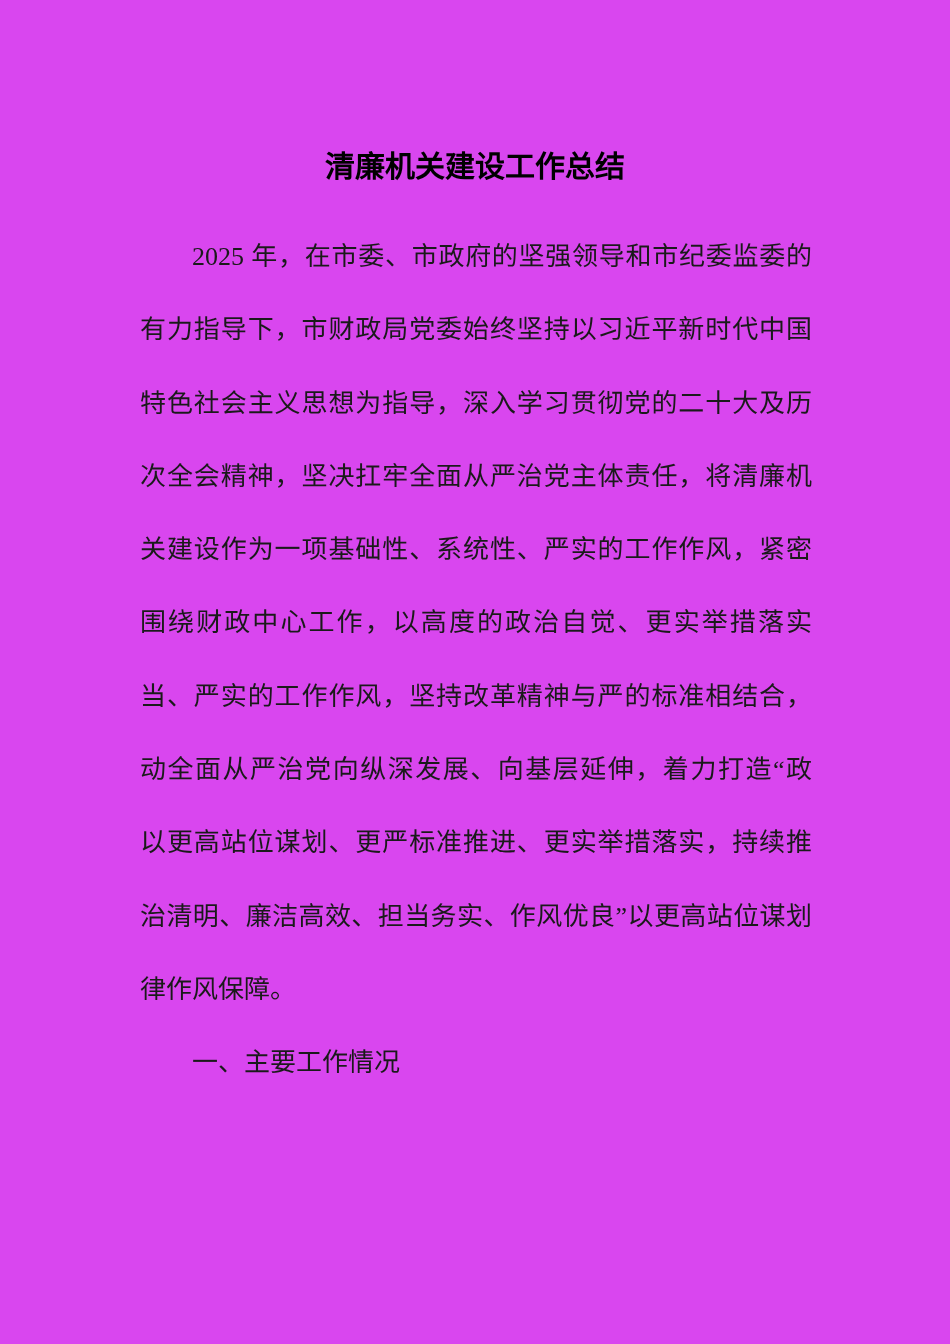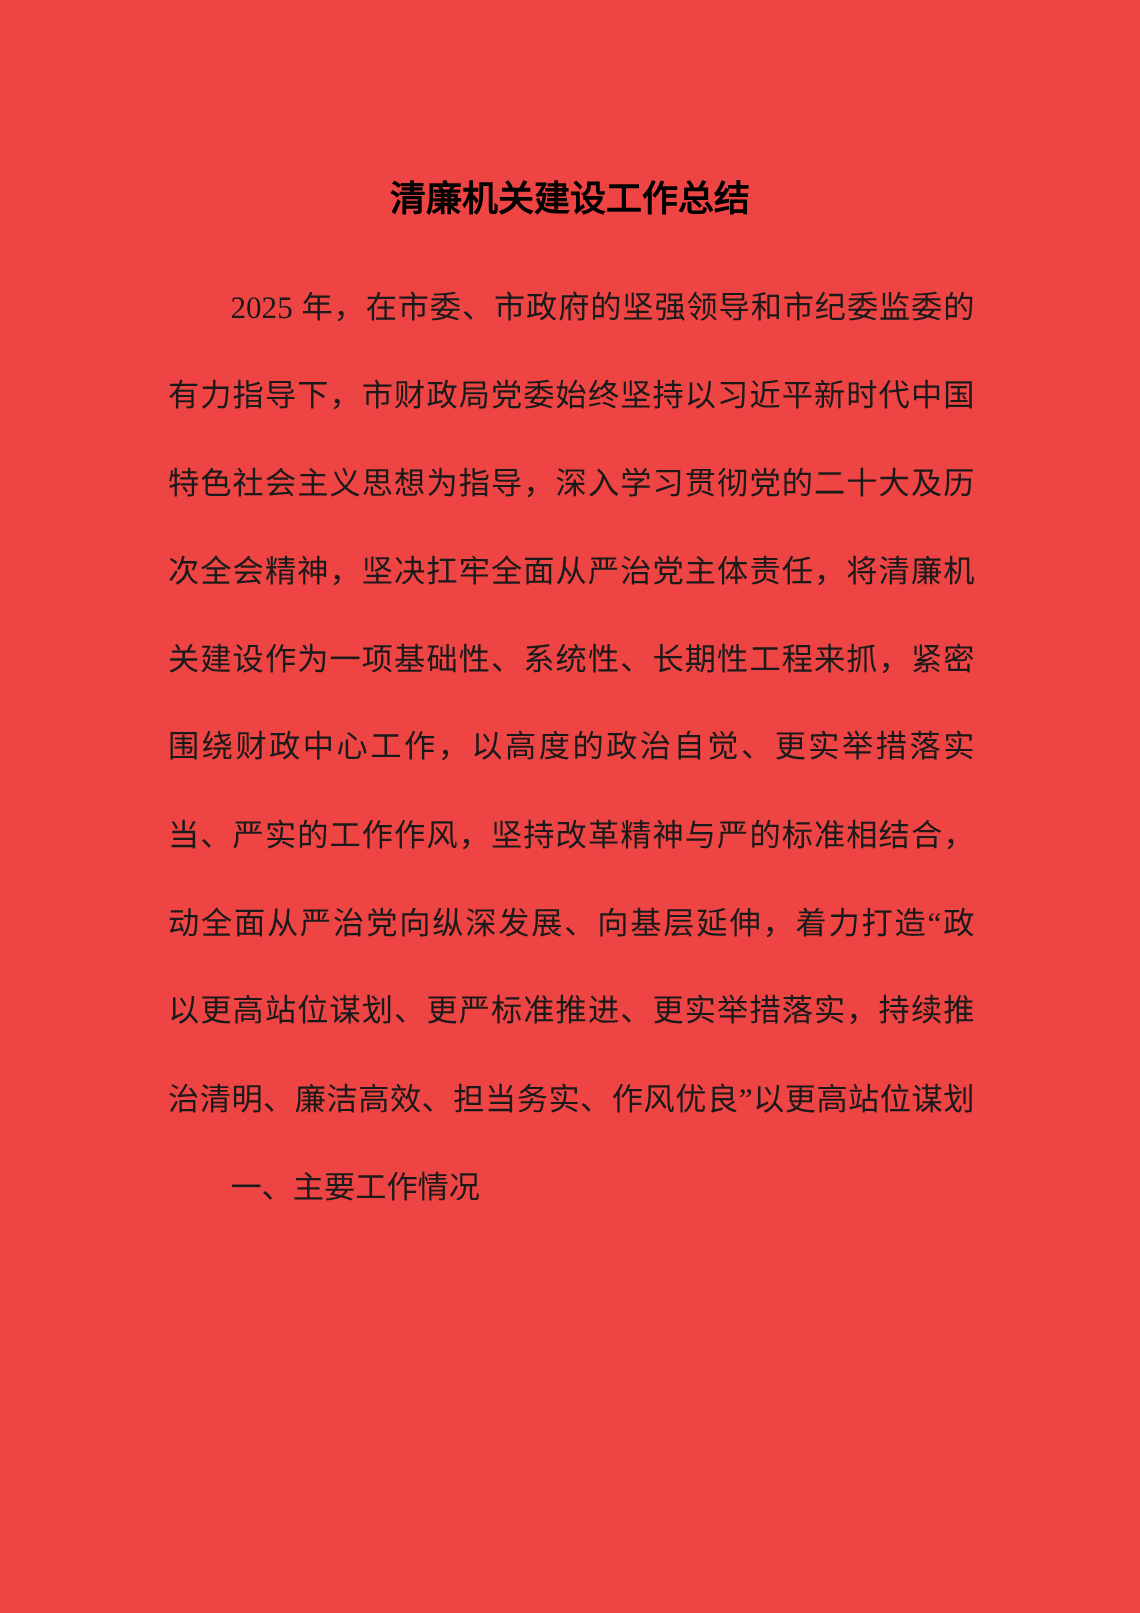--- a/index.html
+++ b/index.html
@@ -4,21 +4,21 @@
 <style>
   html, body {
     margin: 0;
     padding: 0;
     background: #ffffff;
   }
   .page {
     position: relative;
     width: 950px;
     height: 1344px;
-    background: #ef4444;
+    background: #d946ef;
     overflow: hidden;
     font-family: "Liberation Serif", "DejaVu Serif", serif;
     color: #1a1a1a;
   }
   .doc-title {
     margin: 147px 0 0 0;
     text-align: center;
     font-size: 30px;
     font-weight: bold;
     line-height: 40px;
@@ -53,22 +53,23 @@
 
 <div class="page">
 
   <h1 class="doc-title">清廉机关建设工作总结</h1>
 
   <div class="doc-body">
     <div class="line justify indent">2025 年，在市委、市政府的坚强领导和市纪委监委的</div>
     <div class="line justify">有力指导下，市财政局党委始终坚持以习近平新时代中国</div>
     <div class="line justify">特色社会主义思想为指导，深入学习贯彻党的二十大及历</div>
     <div class="line justify">次全会精神，坚决扛牢全面从严治党主体责任，将清廉机</div>
-    <div class="line justify">关建设作为一项基础性、系统性、长期性工程来抓，紧密</div>
+    <div class="line justify">关建设作为一项基础性、系统性、严实的工作作风，紧密</div>
     <div class="line justify">围绕财政中心工作，以高度的政治自觉、更实举措落实</div>
     <div class="line justify">当、严实的工作作风，坚持改革精神与严的标准相结合，</div>
     <div class="line justify">动全面从严治党向纵深发展、向基层延伸，着力打造“政</div>
     <div class="line justify">以更高站位谋划、更严标准推进、更实举措落实，持续推</div>
     <div class="line justify">治清明、廉洁高效、担当务实、作风优良”以更高站位谋划</div>
+    <div class="line left">律作风保障。</div>
     <div class="line left indent">一、主要工作情况</div>
   </div>
 
 </div>
 
 </body></html>

